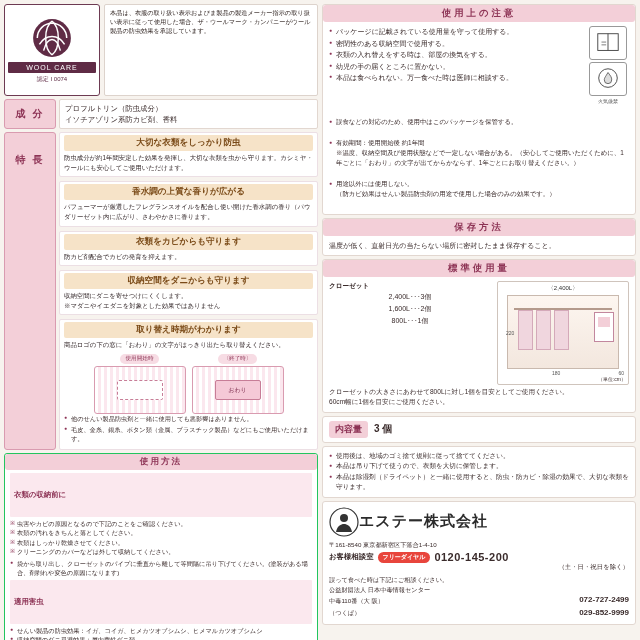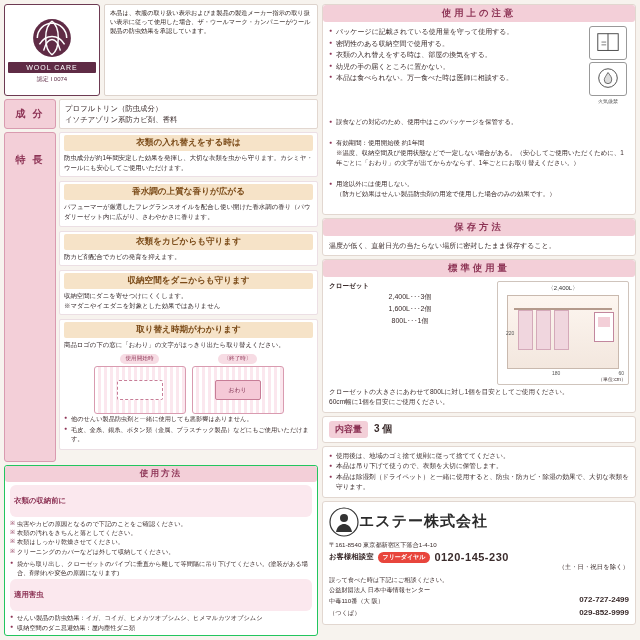--- a/index.html
+++ b/index.html
@@ -81,21 +81,21 @@
   ul.star > li:before { content:"\203B"; font-size:6px; color:#8d3355; }
 
   
   .sec { background:#fff; border:1px solid #22c55e; border-radius:3px; padding:3px 5px; }
   .sec-title {
     background:#f3cfd8; color:#8d3355; font-weight:bold; font-size:8.6px;
     text-align:center; border-radius:3px; padding:2px 0; margin:-3px -5px 3px; letter-spacing:2px;
   }
   .sub-title {
     background:#fbe8ee; color:#8d3355; font-weight:bold; font-size:7.4px;
-    padding:11px 4px; border-radius:6px; margin:2px 0 2px;
+    padding:17px 4px; border-radius:1px; margin:2px 0 2px;
   }
   .small { font-size:6.2px; line-height:1.5; }
 
   
   .rsec { background:#fff; border:1px solid #e2d7d0; border-radius:3px; padding:4px 6px; }
   .rsec-title {
     background:#f3cfd8; color:#8d3355; font-weight:bold; font-size:9.4px;
     text-align:center; border-radius:3px; padding:2px 0; margin:-4px -6px 4px; letter-spacing:3px;
   }
   .withicon { display:flex; gap:5px; }
@@ -169,21 +169,21 @@
       <div class="chip">成 分</div>
       <div class="rowbody seibun" style="white-space:pre-line">プロフルトリン（防虫成分）
 イソチアゾリン系防カビ剤、香料</div>
     </div>
 
     <div class="row" style="flex:1">
       <div class="chip tall">特 長</div>
       <div class="feat">
 
         <div class="feat-item">
-          <div class="feat-head">衣類の入れ替えをする時は</div>
+          <div class="feat-head">大切な衣類をしっかり防虫</div>
           <div class="feat-body">防虫成分が約1年間安定した効果を発揮し、大切な衣類を虫から守ります。カシミヤ・ウールにも安心してご使用いただけます。</div>
         </div>
 
         <div class="feat-item">
           <div class="feat-head">香水調の上質な香りが広がる</div>
           <div class="feat-body">パフューマーが厳選したフレグランスオイルを配合し使い開けた香水調の香り（パウダリーゼット内に広がり、さわやかさに香ります。</div>
         </div>
 
         <div class="feat-item">
           <div class="feat-head">衣類をカビからも守ります</div>
@@ -333,21 +333,21 @@
           <circle cx="15" cy="15" r="14" fill="none" stroke="#333" stroke-width="1.2"></circle>
           <circle cx="15" cy="11" r="4" fill="#333"></circle>
           <path d="M7 25c1-6 5-8 8-8s7 2 8 8z" fill="#333"></path>
         </svg>
         <div class="co-name">エステー株式会社</div>
       </div>
       <div class="co-addr">〒161-8540 東京都新宿区下落合1-4-10</div>
       <div class="tel-line">
         <span style="font-weight:bold">お客様相談室</span>
         <span class="freebox">フリーダイヤル</span>
-        <span class="telnum">0120-145-230</span>
+        <span class="telnum">0120-145-200</span>
       </div>
       <div style="text-align:right;font-size:6.4px">（土・日・祝日を除く）</div>
       <div class="foot">
         <div>誤って食べた時は下記にご相談ください。</div>
         <div>公益財団法人 日本中毒情報センター</div>
         <div style="display:flex;justify-content:space-between;align-items:center">
           <span>中毒110番（大 阪）</span>
           <span class="big">072-727-2499</span>
         </div>
         <div style="display:flex;justify-content:space-between;align-items:center">

